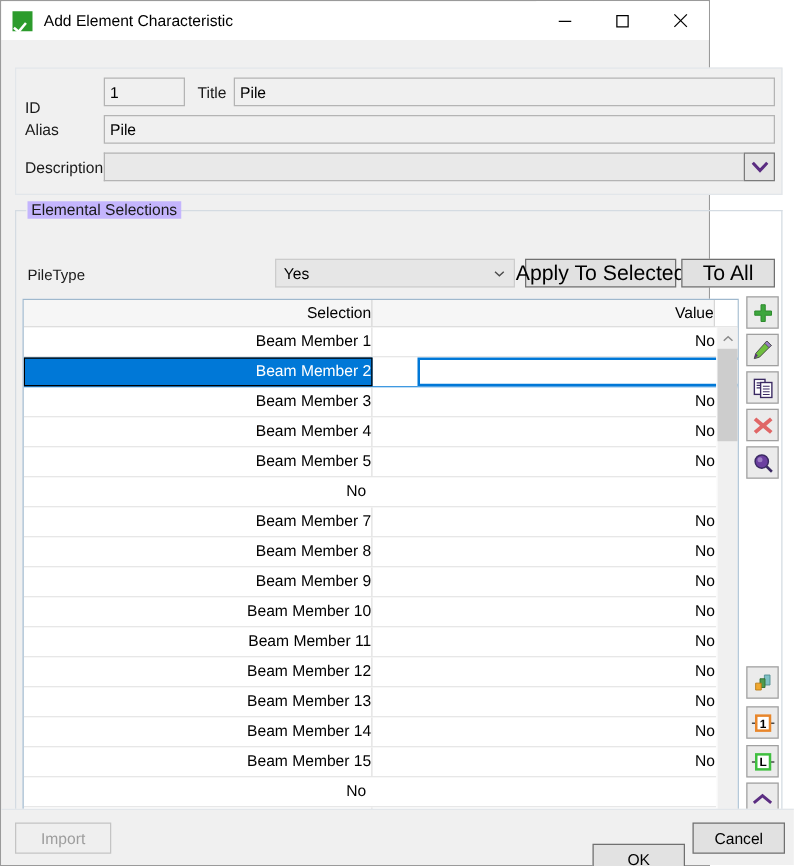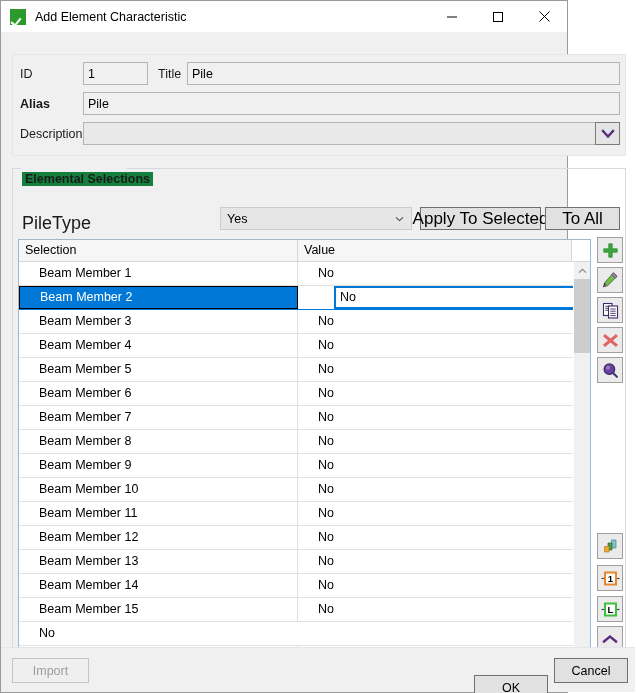--- a/index.html
+++ b/index.html
@@ -102,25 +102,25 @@
     border: 1px solid #b4b4b4;
     background: #f0f0f0;
     font-family: "Liberation Sans", sans-serif;
     font-size: 12.5px;
     color: #000000;
     padding: 0 4px;
     line-height: 21px;
     height: 23px;
     outline: none;
   }
-  #id-label   { left: 7px;  top: 12px; text-align: center; }
+  #id-label   { left: 7px;  top: 24px; text-align: center; }
   #id-input   { left: 70px; top: 7px;  width: 65px; }
   #title-label{ left: 145px;top: 12px; }
   #title-input{ left: 174px;top: 7px;  width: 433px; }
-  #alias-label{ left: 7px;  top: 42px; font-weight: bold; }
+  #alias-label{ left: 7px;  top: 42px; }
   #alias-input{ left: 70px; top: 37px; width: 537px; }
   #desc-label { left: 7px;  top: 72px; }
   #desc-input { left: 70px; top: 67px; width: 512px; background:#e9e9e9; border-right:none;}
   #desc-drop {
     position: absolute;
     left: 582px; top: 67px;
     width: 25px; height: 23px;
     box-sizing: border-box;
     border: 1px solid #7b7b7b;
     background: #e4e4e4;
@@ -146,34 +146,33 @@
     background: #d4dbe2;
   }
   .gb-top-right {
     position: absolute;
     left: 126px; top: 136px;
     width: 499px; height: 1px;
     background: #d4dbe2;
   }
   .gb-legend {
     position: absolute;
-    left: 21px; top: 140px;
+    left: 21px; top: 129px;
     font-size: 12.5px;
     color: #1a1a1a;
-    background: #15803d;
+    background: #c4b5fd;
     padding: 0 3px;
     white-space: nowrap;
-    font-weight: bold;
   }
 
   
   #piletype-label {
     position: absolute;
     left: 21px; top: 181px;
-    font-size: 18px;
+    font-size: 12px;
     color: #1a1a1a;
   }
   .combo {
     position: absolute;
     left: 219px; top: 175px;
     width: 192px; height: 23px;
     box-sizing: border-box;
     border: 1px solid #cccccc;
     background: #e6e6e6;
     display: flex;
@@ -209,20 +208,21 @@
 
   
   .grid-wrap {
     position: absolute;
     left: 17px; top: 207px;
     width: 573px; height: 440px;
     box-sizing: border-box;
     border: 1px solid #9fb8cd;
     background: #ffffff;
     overflow: hidden;
+    text-align: right;
   }
   .grid-header {
     display: flex;
     height: 22px;
     background: #f6f6f6;
     border-bottom: 1px solid #d6d6d6;
     box-sizing: border-box;
   }
   .gh-cell {
     font-size: 12.5px;
@@ -443,21 +443,20 @@
           </div>
           <div class="row">
             <div class="cell c-sel">Beam Member 4</div>
             <div class="cell c-val">No</div>
           </div>
           <div class="row">
             <div class="cell c-sel">Beam Member 5</div>
             <div class="cell c-val">No</div>
           </div>
           <div class="row">
-            <div class="cell c-sel">Beam Member 6</div>
             <div class="cell c-val">No</div>
           </div>
           <div class="row">
             <div class="cell c-sel">Beam Member 7</div>
             <div class="cell c-val">No</div>
           </div>
           <div class="row">
             <div class="cell c-sel">Beam Member 8</div>
             <div class="cell c-val">No</div>
           </div>

